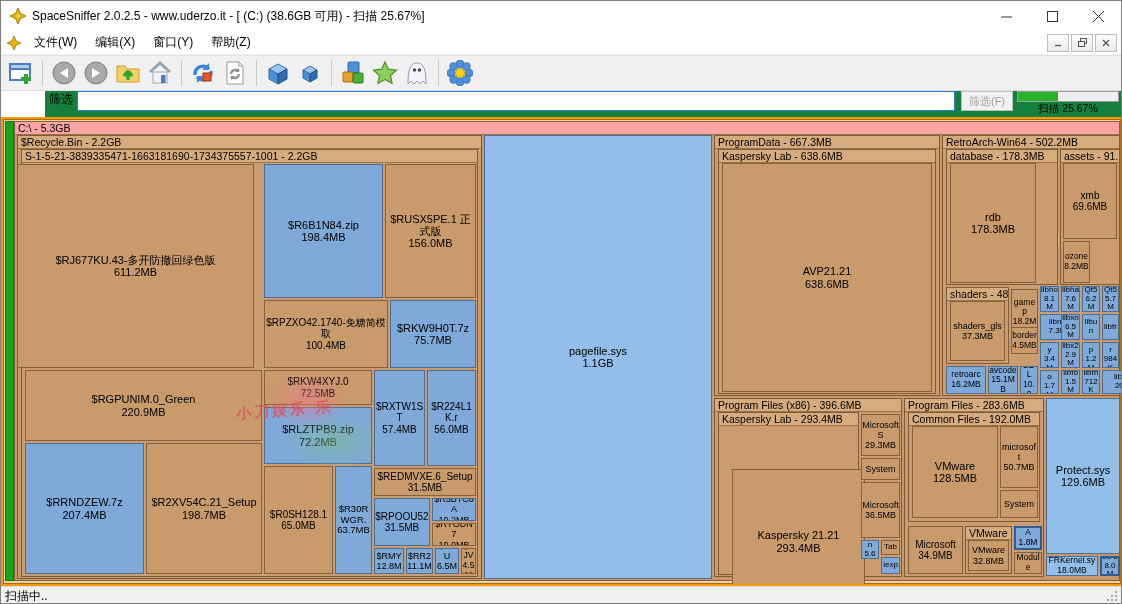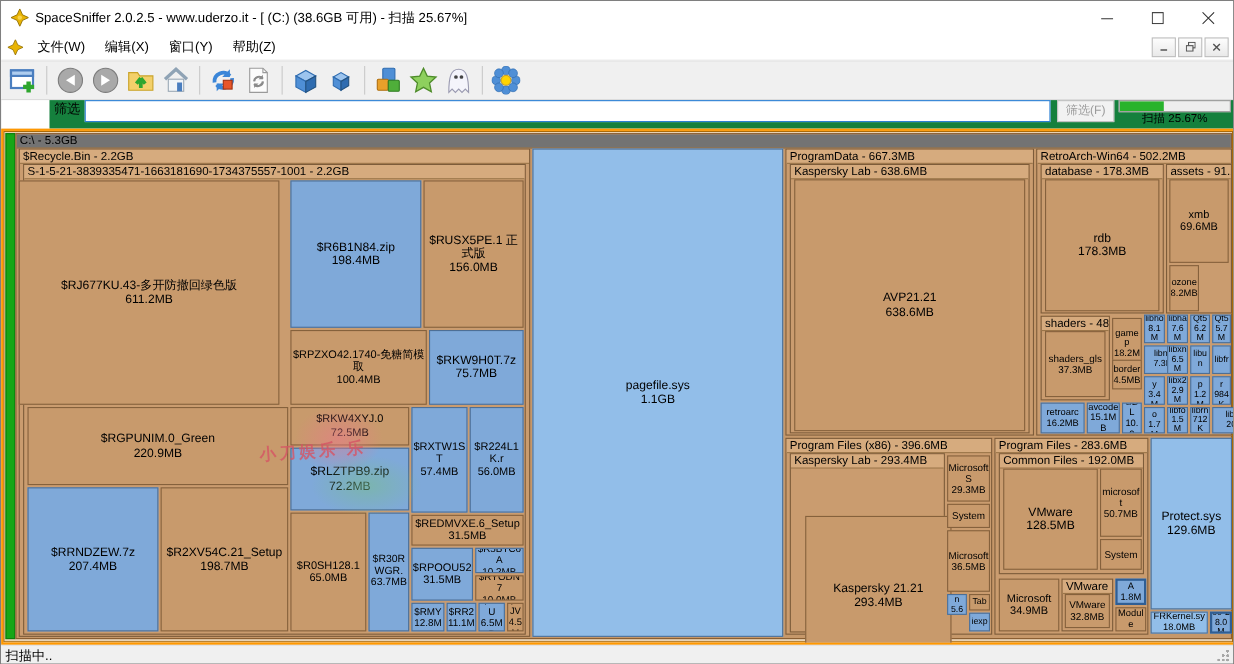--- a/index.html
+++ b/index.html
@@ -37,21 +37,21 @@
   .progress-fill { height:100%; background:#28b32c; }
   .progress-text { font-size:10.5px; text-align:center; line-height:13px; white-space:nowrap; }
   
   .treemap { position:relative; width:1122px; height:469px; flex:none;
              border:2px solid #ff9800; box-shadow:inset 0 0 0 1px #a96a09; background:#e8d2b4; overflow:hidden; }
   .blk { position:absolute; overflow:hidden; font-size:11px; line-height:1.12; color:#000; }
   .leaf { display:flex; flex-direction:column; align-items:center; justify-content:center; text-align:center; }
   .blk-n,.blk-s { width:100%; word-break:break-all; }
   .free { background:#17a617; border:1px solid #0d7c0d; }
   .root { background:#c6986a; border:1px solid #8a5f33; }
-  .root > .blk-h { background:#737373; }
+  .root > .blk-h { background:#fca5a5; }
   .folder { background:#ca9c6f; border:1px solid #7d5c3a; }
   .blk-h { height:13px; font-size:10.5px; line-height:13px; padding:0 3px; white-space:nowrap; overflow:hidden;
            background:#d6ab7e; border-bottom:1px solid #9a7448; }
   .tan  { background:#c89a6c; border:1px solid #85613c; }
   .blue { background:#7fa9d9; border:1px solid #4d6f96; }
   .bluelight { background:#92bee9; border:1px solid #4d6f96; }
   .bluesel { background:#7fa9d9; border:2px solid #2f5e94; }
   .watermark { position:absolute; left:225px; top:250px; width:170px; height:110px; pointer-events:none; z-index:50; }
   .wm-blob1 { position:absolute; left:40px; top:0; width:80px; height:60px; border-radius:50%;
               background:radial-gradient(closest-side, rgba(235,120,140,.55), rgba(235,120,140,0)); }
@@ -360,21 +360,21 @@
     <div class="blk tan leaf" style="left: 719px; top: 44px; width: 210px; height: 229px;">
       <div class="blk-n">AVP21.21</div>
       <div class="blk-s">638.6MB</div>
     </div>
     <div class="blk folder" style="left: 939px; top: 16px; width: 178px; height: 261px;">
       <div class="blk-h">RetroArch-Win64 - 502.2MB</div>
     </div>
     <div class="blk folder" style="left: 943px; top: 30px; width: 112px; height: 136px;">
       <div class="blk-h">database - 178.3MB</div>
     </div>
-    <div class="blk tan leaf" style="left: 947px; top: 44px; width: 104px; height: 120px;">
+    <div class="blk tan leaf" style="left: 947px; top: 44px; width: 86px; height: 120px;">
       <div class="blk-n">rdb</div>
       <div class="blk-s">178.3MB</div>
     </div>
     <div class="blk folder" style="left: 1057px; top: 30px; width: 60px; height: 136px;">
       <div class="blk-h">assets - 91.1M</div>
     </div>
     <div class="blk tan leaf" style="left: 1060px; top: 44px; width: 54px; height: 76px; font-size: 10px;">
       <div class="blk-n">xmb</div>
       <div class="blk-s">69.6MB</div>
     </div>

